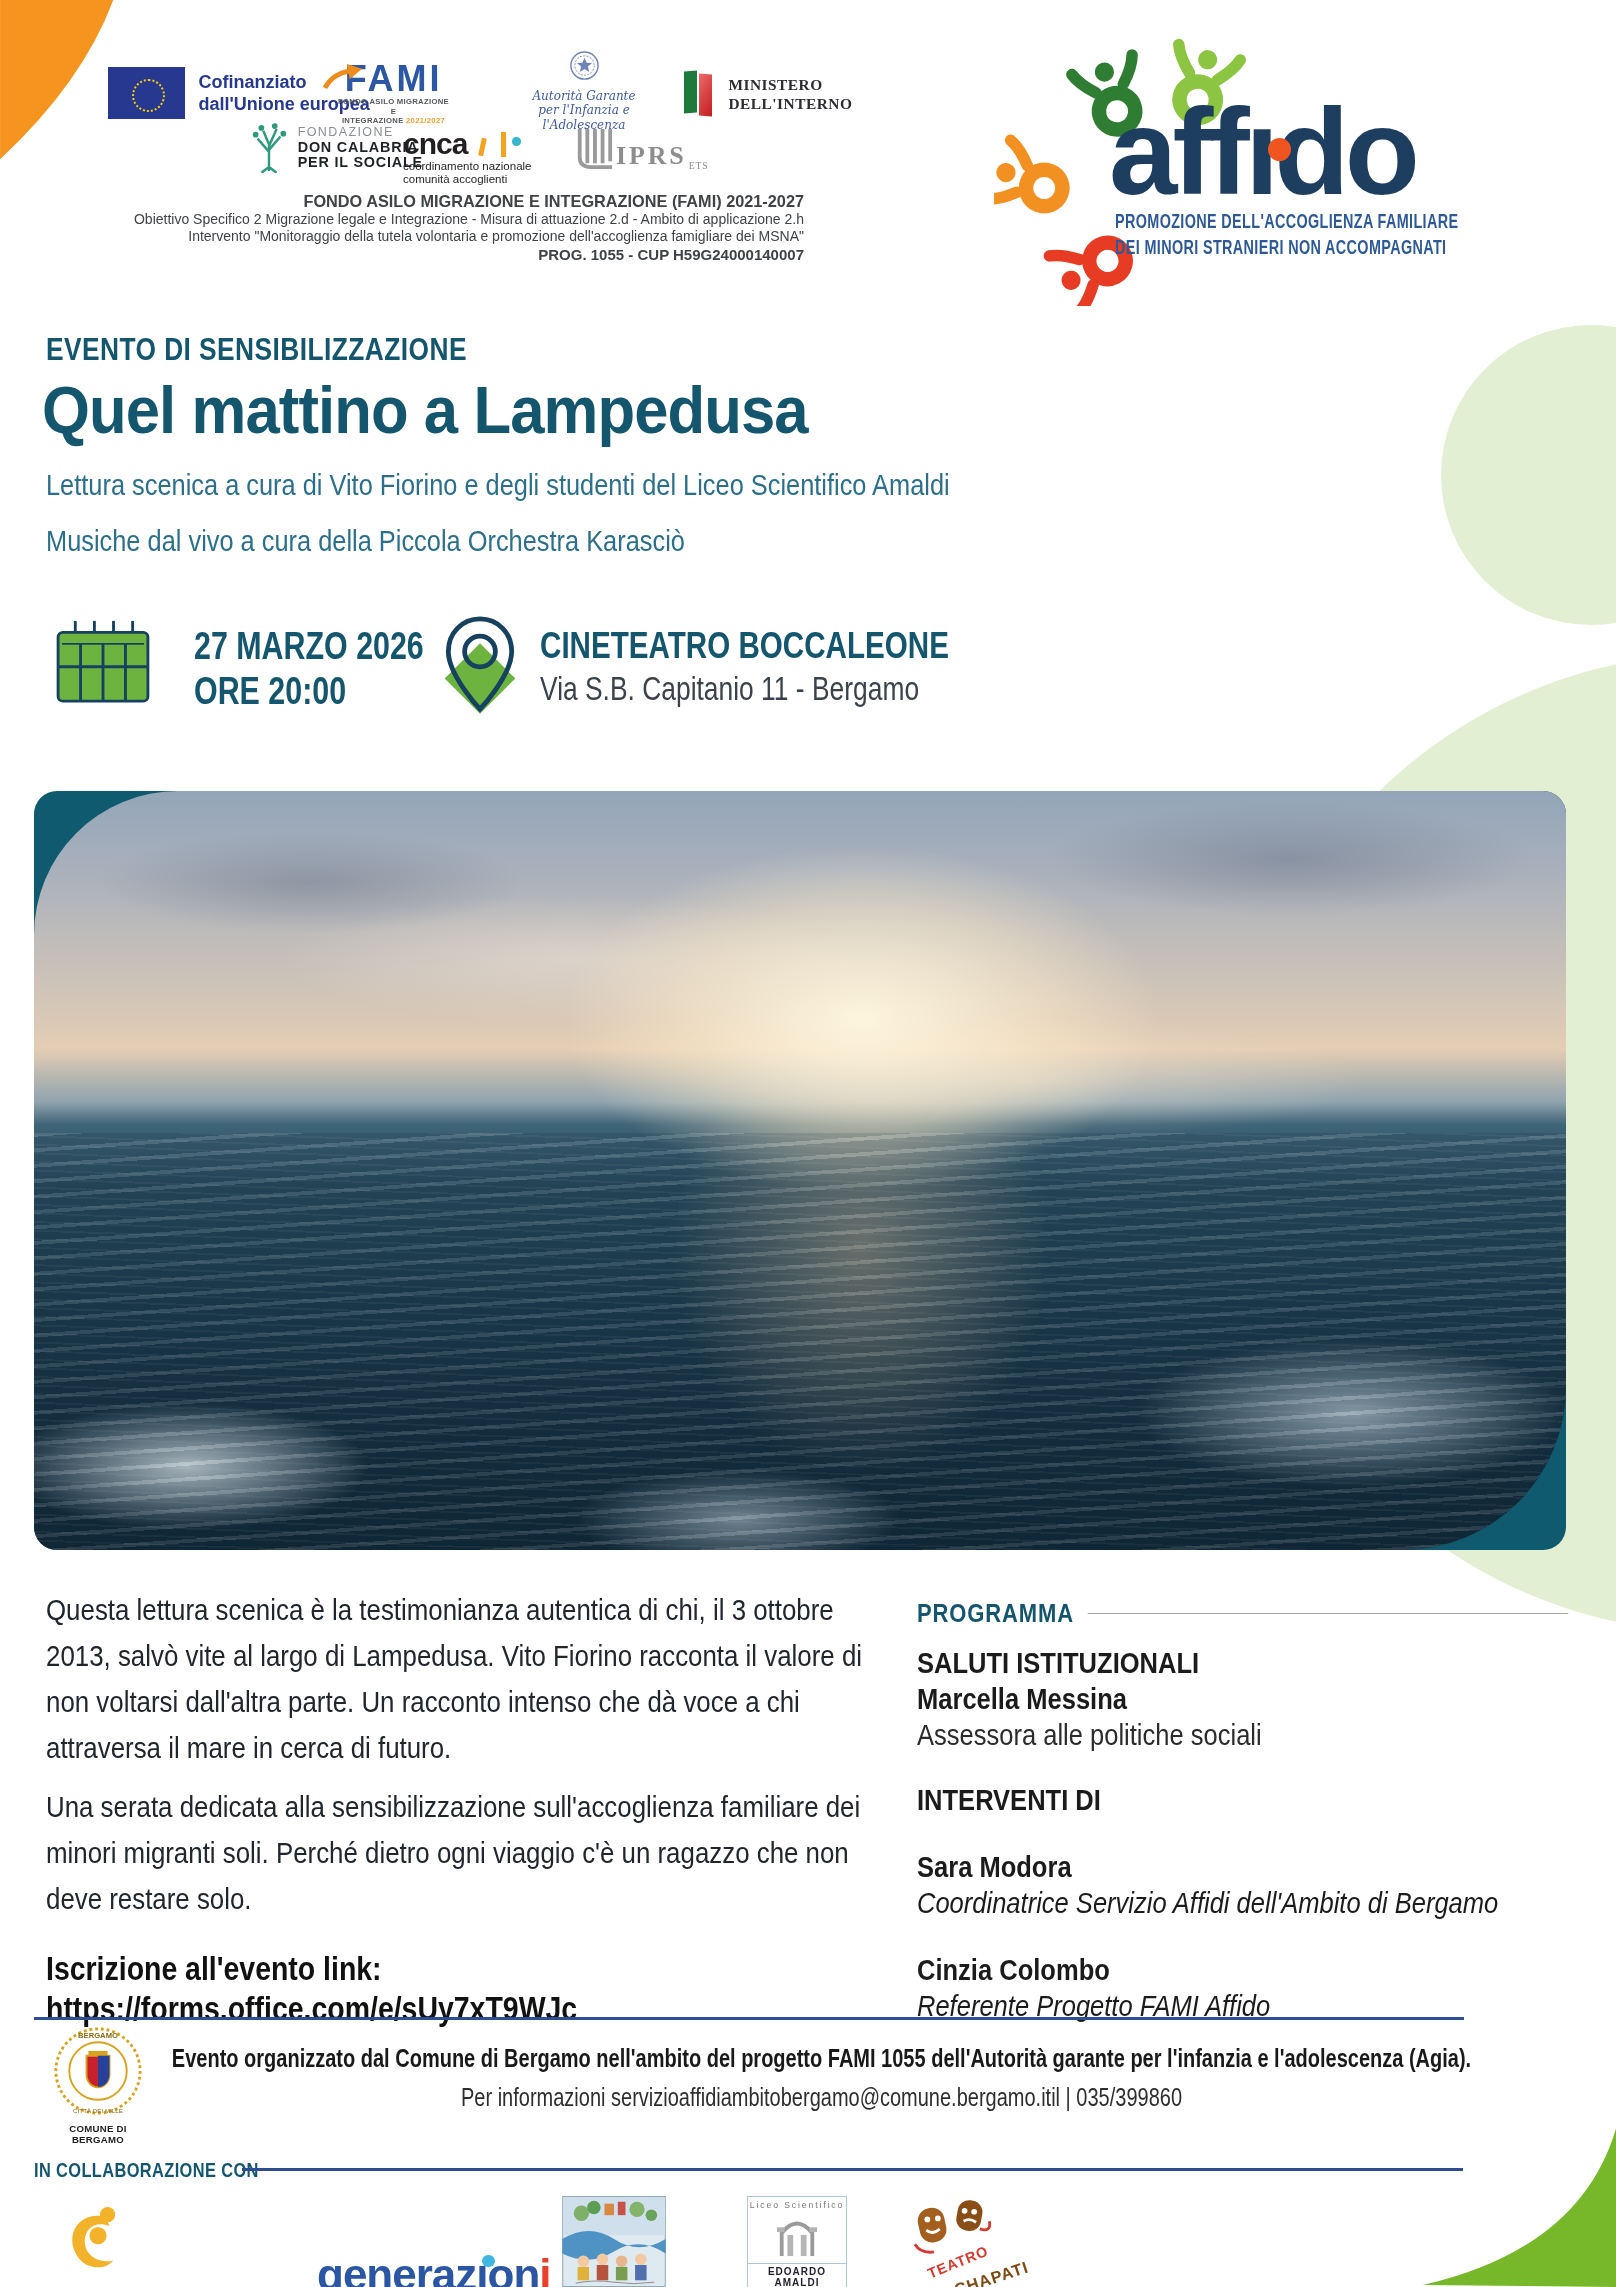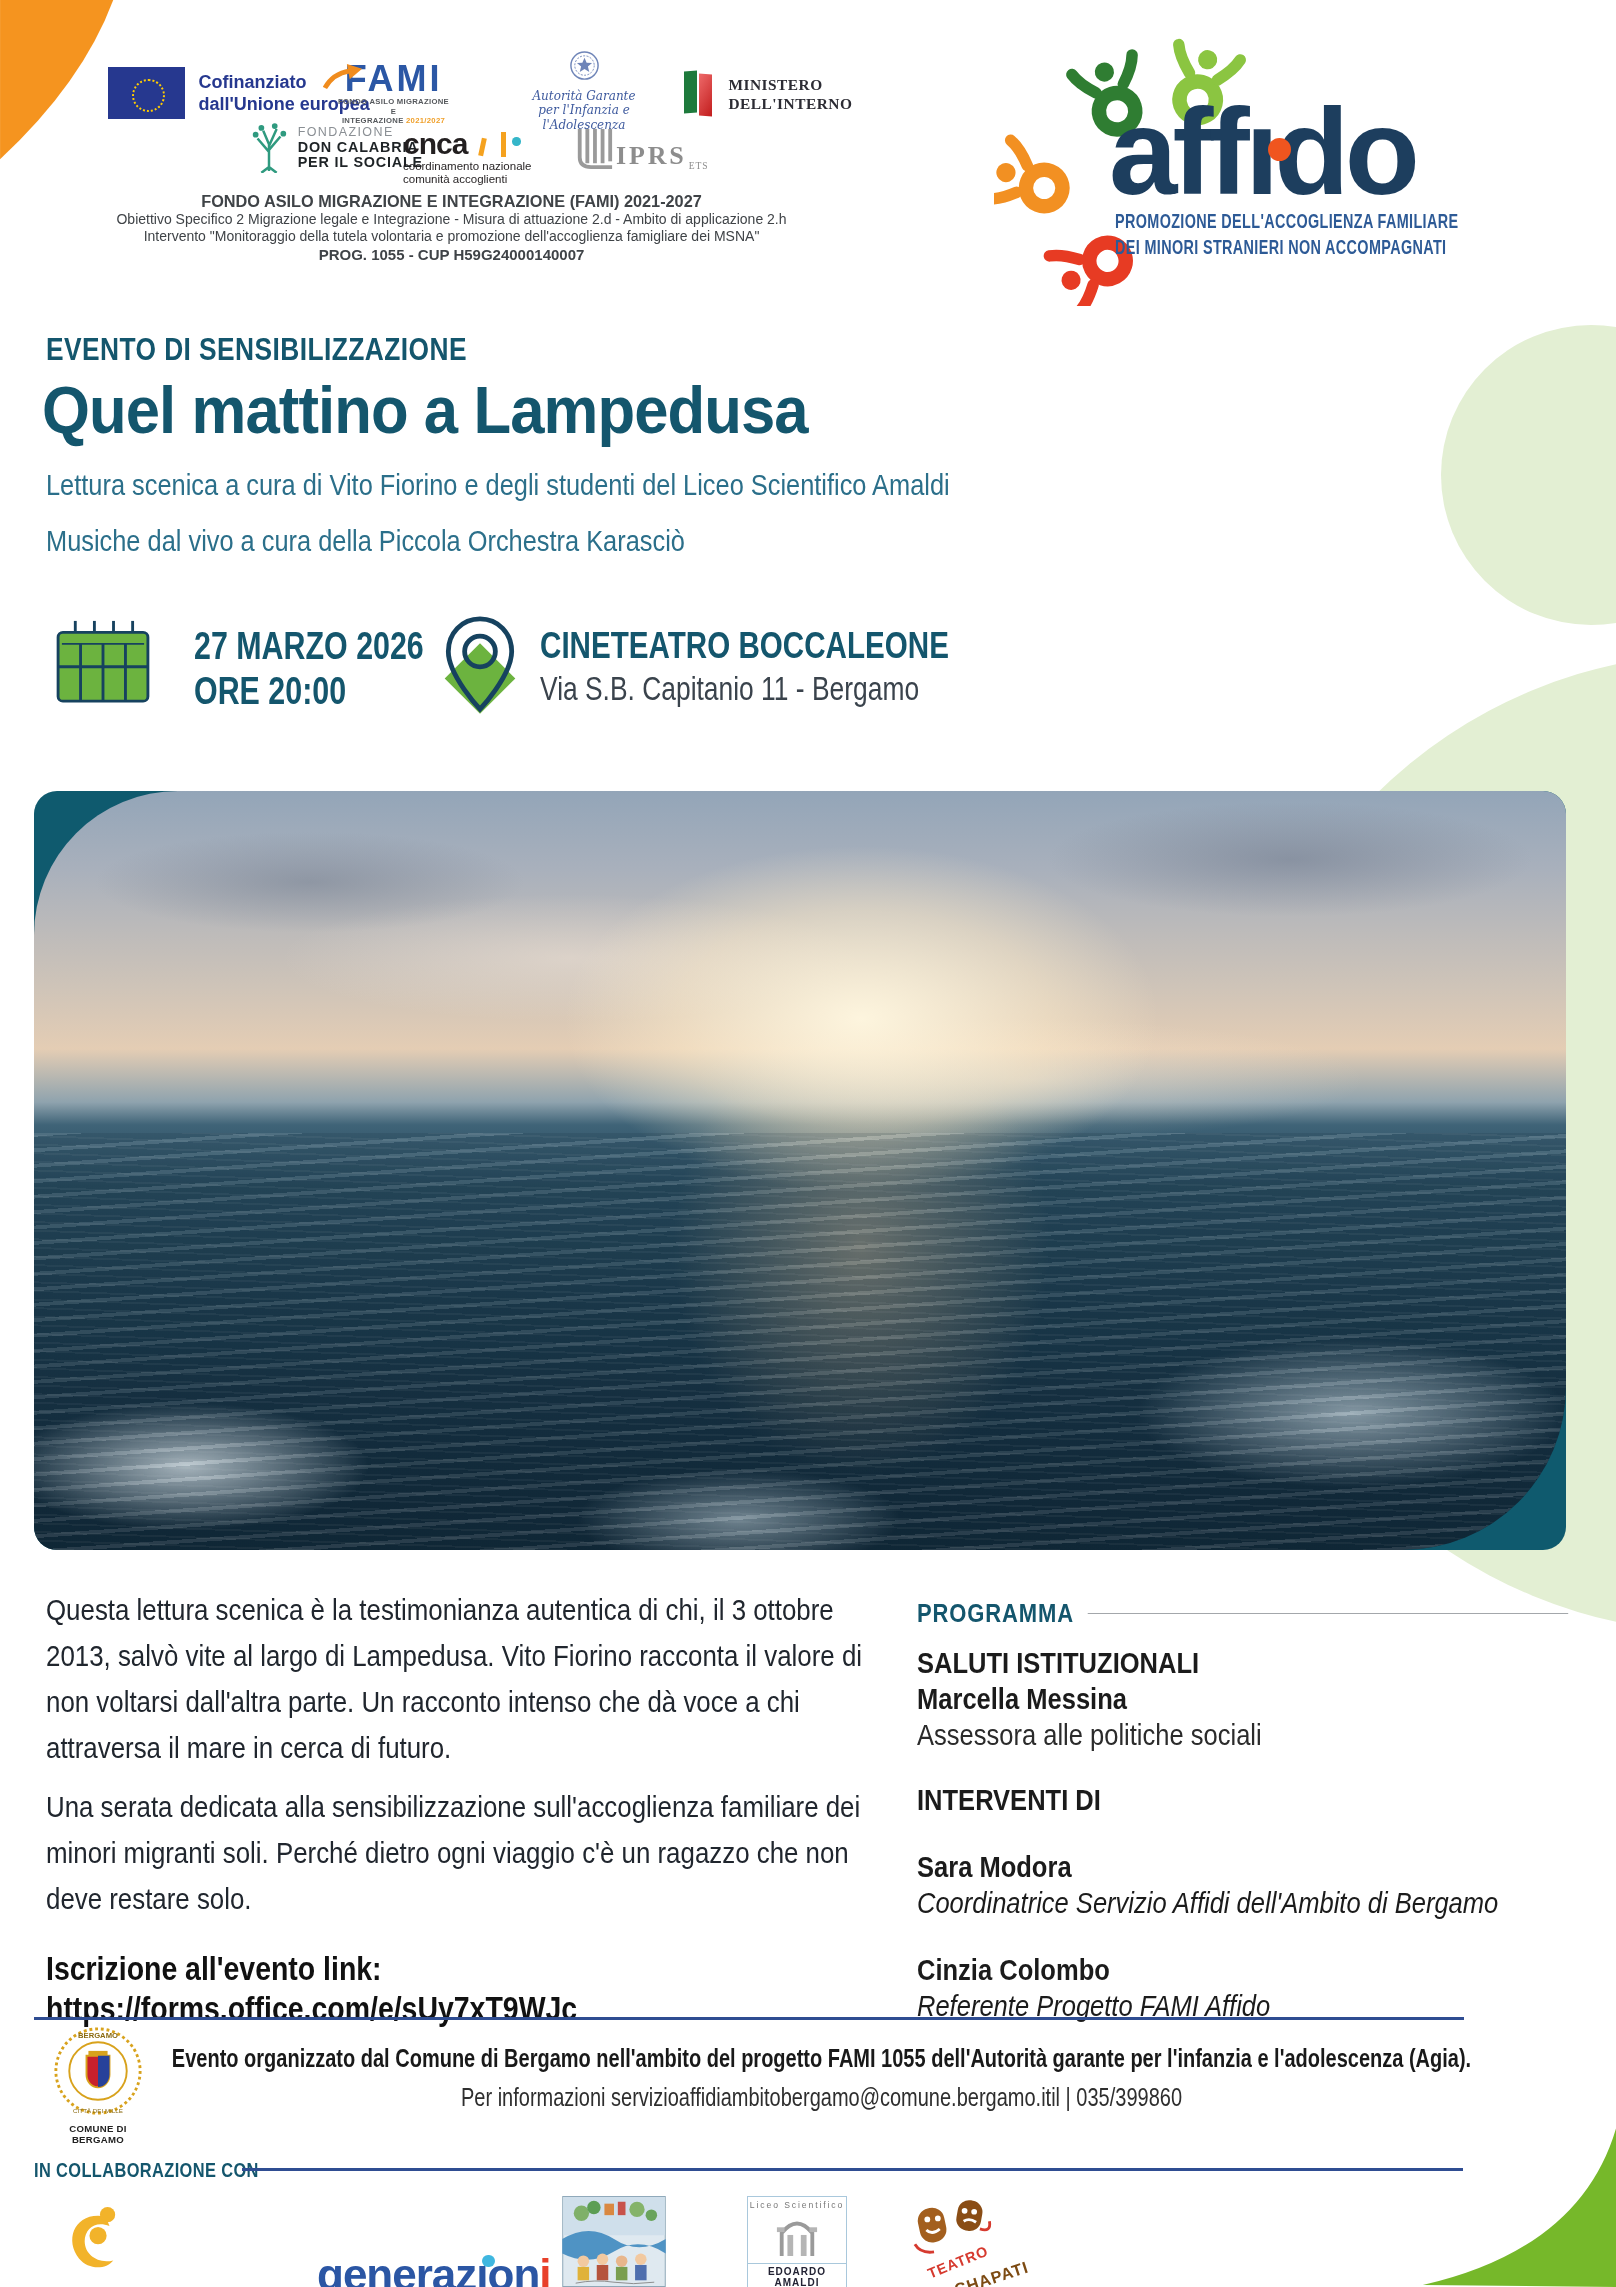--- a/index.html
+++ b/index.html
@@ -43,21 +43,21 @@
   .cnca-word{font-size:30px;font-weight:bold;color:#231f20;line-height:29px;letter-spacing:-1px;}
   .cnca-b1{display:inline-block;width:4.8px;height:18px;background:#f5a21f;transform:rotate(12deg);margin-top:7.7px;}
   .cnca-b2{display:inline-block;width:4.8px;height:25px;background:#f5a21f;margin-top:1.9px;margin-left:2.9px;}
   .cnca-dot{display:inline-block;width:8.6px;height:8.6px;border-radius:50%;background:#35b6c9;margin-left:-6.7px;margin-top:-3.8px;}
   .cnca-sub{font-size:11.5px;color:#231f20;line-height:13.4px;margin-top:1.9px;}
 
   .logo-iprs{position:absolute;left:574px;top:125px;display:flex;align-items:flex-end;gap:1.9px;}
   .iprs-text{font-family:"Liberation Serif",serif;font-size:26px;font-weight:bold;color:#8d8d8d;letter-spacing:2.9px;}
   .iprs-ets{font-family:"Liberation Serif",serif;font-size:9.6px;color:#8d8d8d;letter-spacing:1px;}
 
-  .program-block{position:absolute;left:91px;top:192px;width:721px;text-align:center;color:#3f4347;}
+  .program-block{position:absolute;left:83px;top:192px;width:721px;text-align:right;color:#3f4347;}
   .pb1{font-size:16.3px;font-weight:bold;line-height:19px;}
   .pb2{font-size:14px;line-height:17.3px;}
   .pb4{font-size:15px;font-weight:bold;line-height:18px;}
 
   
   .affido-block{position:absolute;left:1007px;top:27px;width:588px;height:252px;}
   .affido-figures{position:absolute;left:-13.4px;top:-3.8px;}
   .affido-word{position:absolute;left:102px;top:61px;font-size:123px;line-height:127px;font-weight:bold;
                color:#1d3e5e;letter-spacing:-4.8px;white-space:nowrap;}
   .affido-dot{position:absolute;left:261px;top:111px;width:23px;height:23px;border-radius:50%;background:#f0551f;}

